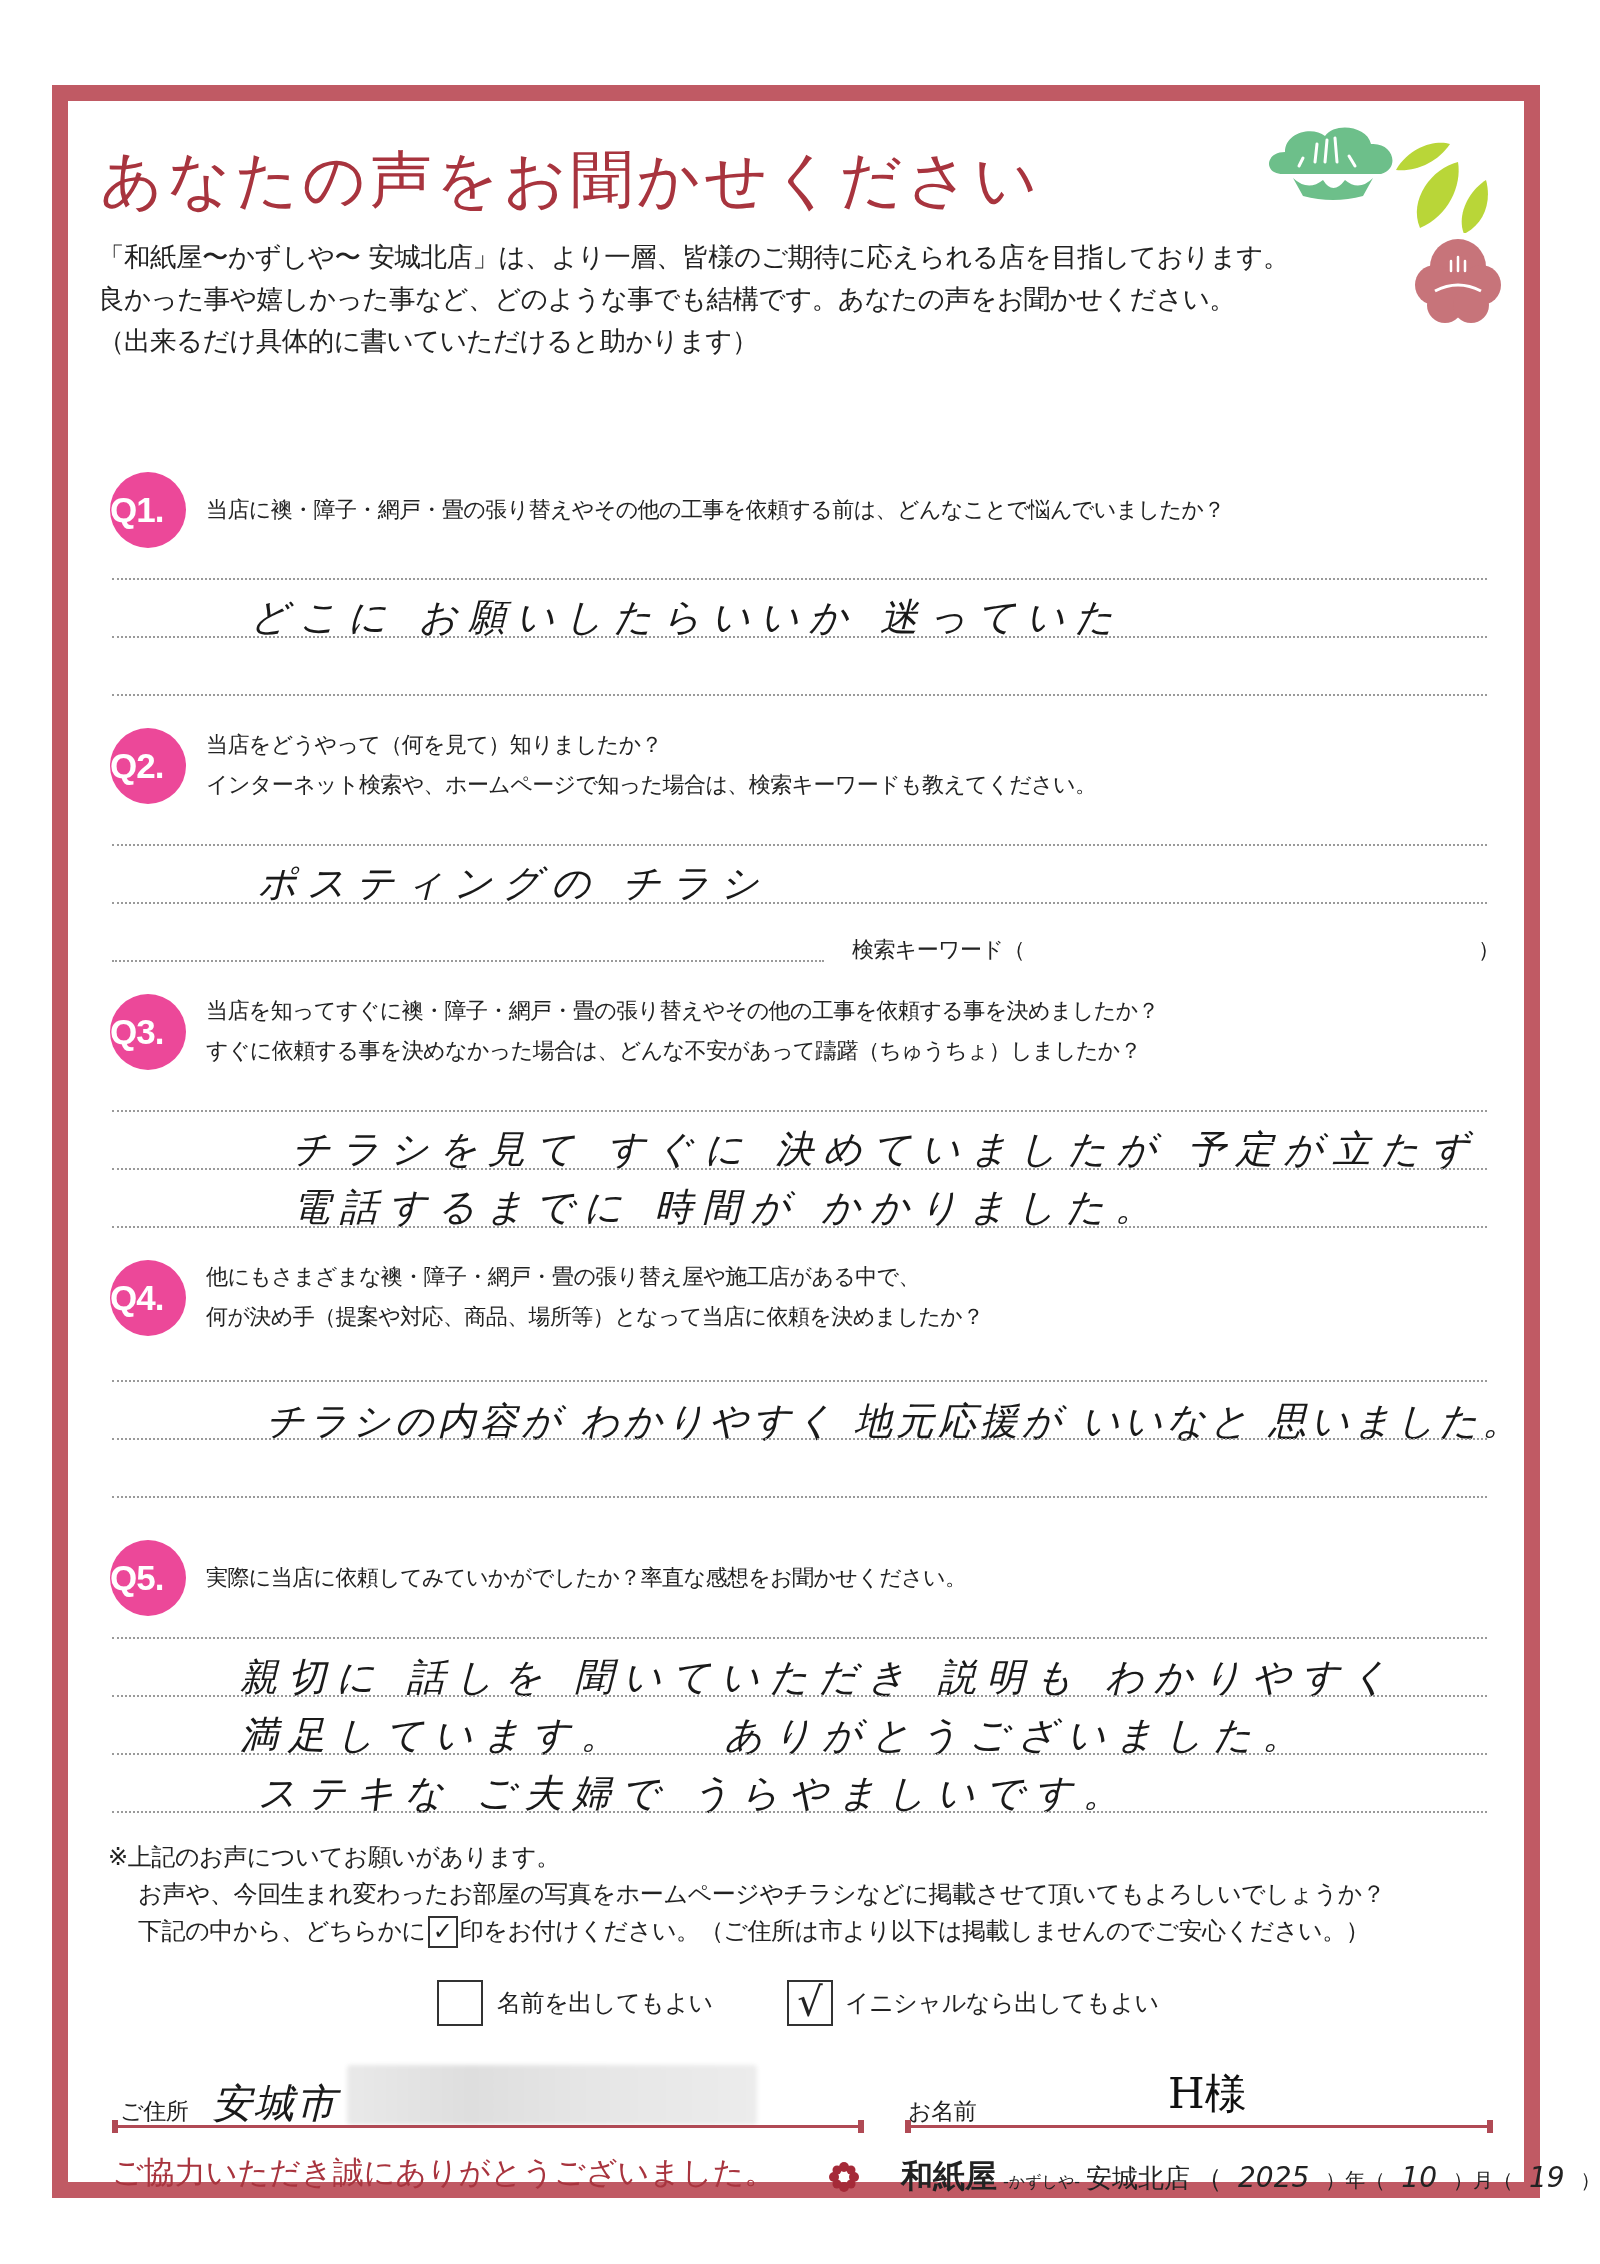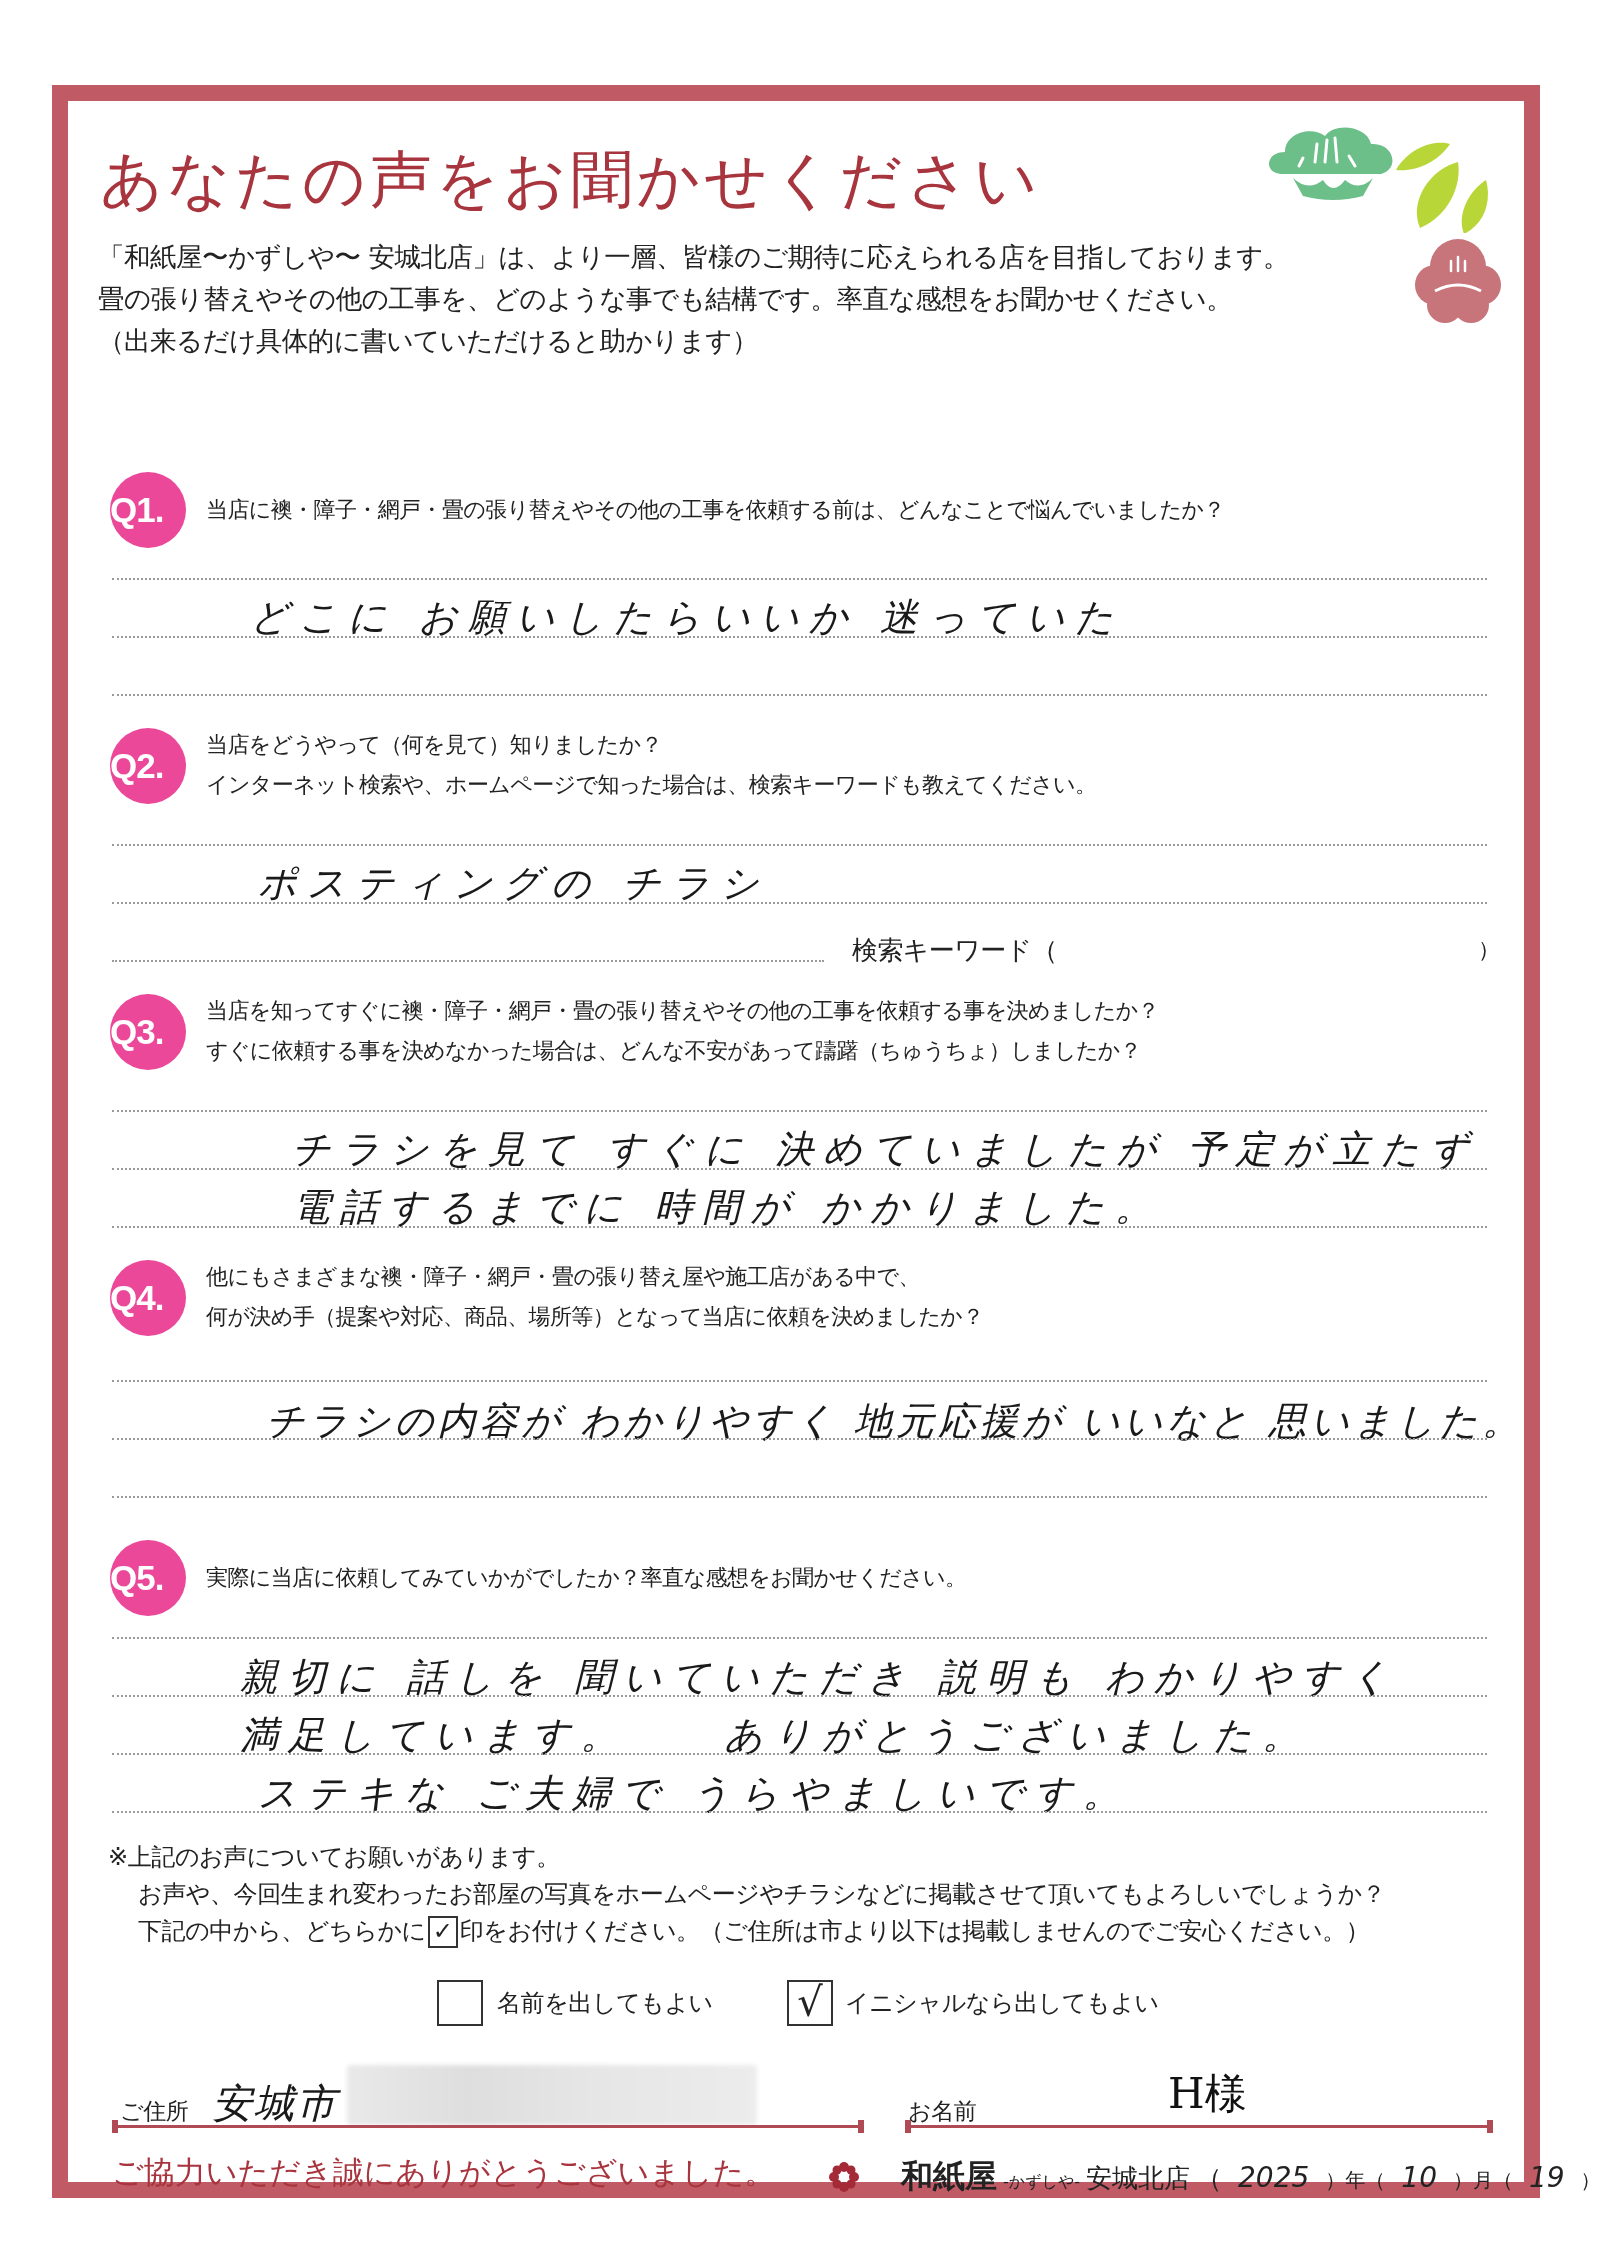--- a/index.html
+++ b/index.html
@@ -99,39 +99,39 @@
   <circle cx="22" cy="50" r="20" fill="#c7747a"></circle>
   <circle cx="68" cy="50" r="20" fill="#c7747a"></circle>
   <circle cx="32" cy="70" r="18" fill="#c7747a"></circle>
   <circle cx="58" cy="70" r="18" fill="#c7747a"></circle>
   <path d="M22 56 Q45 44 68 56" stroke="#fff" stroke-width="3" fill="none"></path>
   <path d="M38 26 L38 36 M45 22 L45 36 M52 26 L52 36" stroke="#fff" stroke-width="2.5" stroke-linecap="round"></path>
 </svg>
 
 <div class="abs intro">
   <div>「和紙屋〜かずしや〜 安城北店」は、より一層、皆様のご期待に応えられる店を目指しております。</div>
-  <div>畳の張り替えやその他の工事を、どのような事でも結構です。率直な感想をお聞かせください。</div>
+  <div>良かった事や嬉しかった事など、どのような事でも結構です。あなたの声をお聞かせください。</div>
   <div>（出来るだけ具体的に書いていただけると助かります）</div>
 </div>
 
 <div class="badge" style="left:110px;top:472px">Q1.</div>
 <div class="qtext" style="left:206px;top:490px">当店に襖・障子・網戸・畳の張り替えやその他の工事を依頼する前は、どんなことで悩んでいましたか？</div>
 <div class="dline" style="top:578px"></div>
 <div class="hand" style="left:250px;top:592px">どこに お願いしたらいいか 迷っていた</div>
 <div class="dline" style="top:636px"></div>
 <div class="dline" style="top:694px"></div>
 
 <div class="badge" style="left:110px;top:728px">Q2.</div>
 <div class="qtext" style="left:206px;top:725px">当店をどうやって（何を見て）知りましたか？</div>
 <div class="qtext" style="left:206px;top:765px">インターネット検索や、ホームページで知った場合は、検索キーワードも教えてください。</div>
 <div class="dline" style="top:844px"></div>
 <div class="hand" style="left:258px;top:858px">ポスティングの チラシ</div>
 <div class="dline" style="top:902px"></div>
 <div class="dline" style="top:960px;width:712px"></div>
-<div class="qtext" style="left:852px;top:930px;font-size:26px">検索キーワード（</div>
+<div class="qtext" style="left:852px;top:930px;font-size:22px">検索キーワード（</div>
 <div class="abs" style="left:1030px;top:932px;width:440px;height:30px"></div>
 <div class="qtext" style="left:1478px;top:930px;font-size:22px">）</div>
 
 <div class="badge" style="left:110px;top:994px">Q3.</div>
 <div class="qtext" style="left:206px;top:991px">当店を知ってすぐに襖・障子・網戸・畳の張り替えやその他の工事を依頼する事を決めましたか？</div>
 <div class="qtext" style="left:206px;top:1031px">すぐに依頼する事を決めなかった場合は、どんな不安があって躊躇（ちゅうちょ）しましたか？</div>
 <div class="dline" style="top:1110px"></div>
 <div class="hand" style="left:292px;top:1124px">チラシを見て すぐに 決めていましたが 予定が立たず</div>
 <div class="dline" style="top:1168px"></div>
 <div class="hand" style="left:292px;top:1182px">電話するまでに 時間が かかりました。</div>

